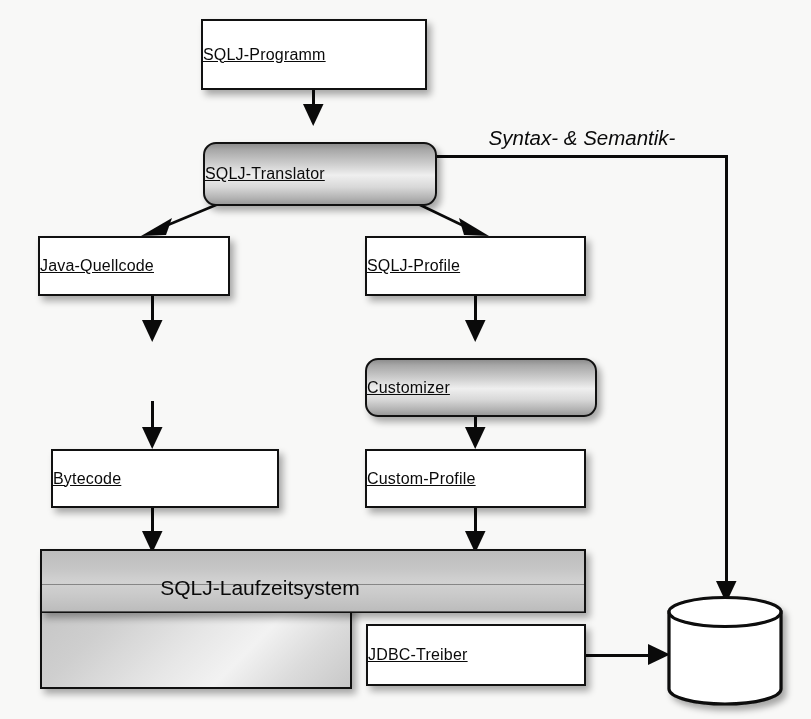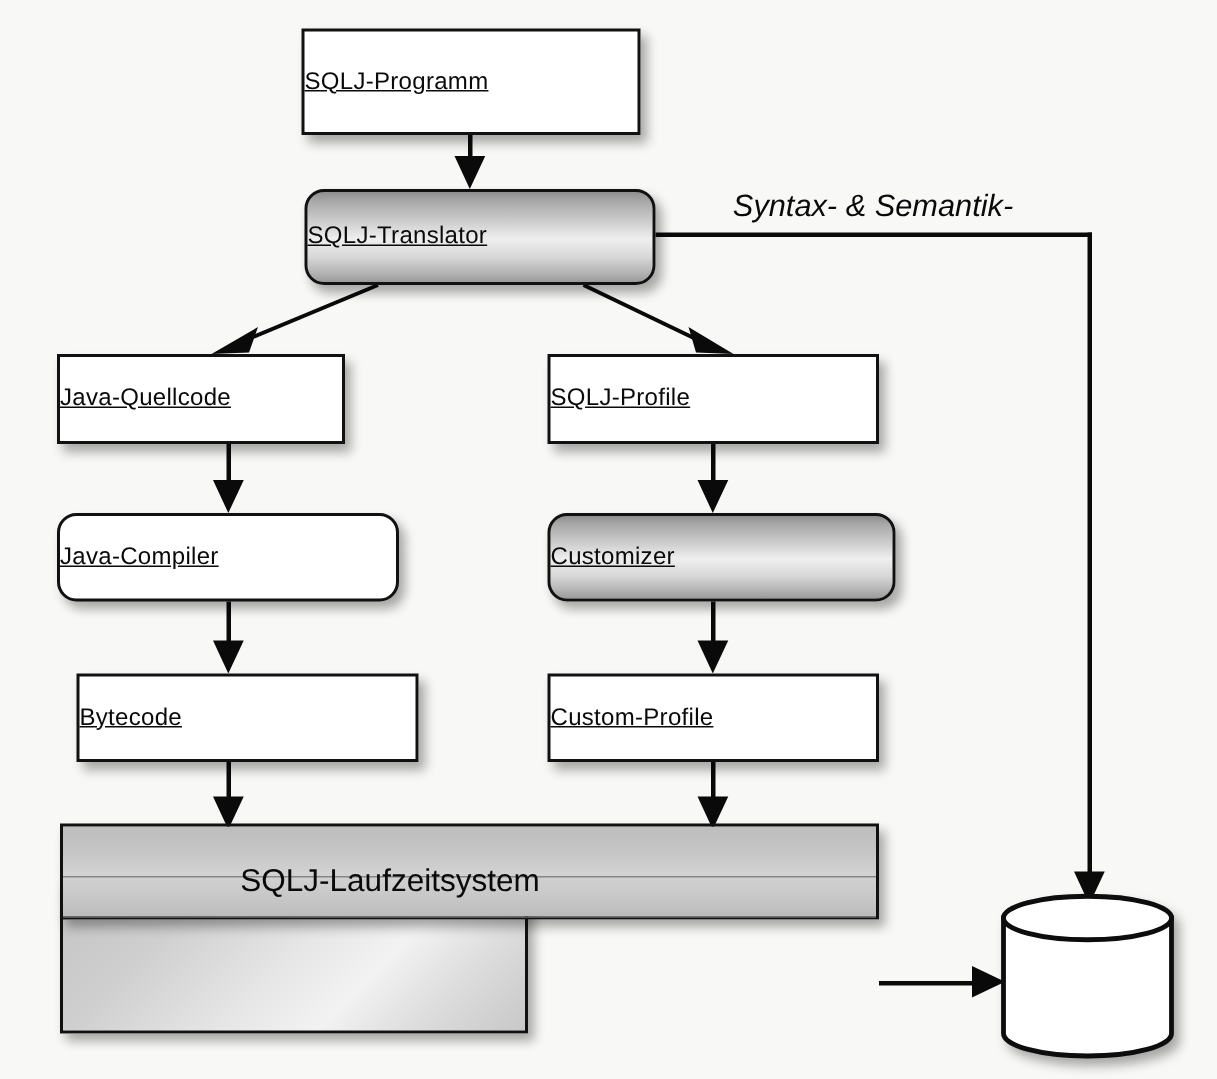--- a/index.html
+++ b/index.html
@@ -41,20 +41,21 @@
   
   .node.process {
     background: linear-gradient(to bottom,
         #8e8e8e 0%,
         #a8a8a8 10%,
         #cfcfcf 34%,
         #efefef 52%,
         #d8d8d8 72%,
         #b3b3b3 90%,
         #9a9a9a 100%);
+    margin-top: 16px;
   }
   .node.process.white {
     background: #ffffff;
   }
 
   
   #runtime-group { position: absolute; z-index: 4; }
   .runtime-part {
     position: absolute;
     box-sizing: border-box;
@@ -182,23 +183,20 @@
   </div>
 
   <div class="node data" style="left:38px; top:236px; width:192px; height:60px;">
     <span>Java-Quellcode</span>
   </div>
 
   <div class="node data" style="left:365px; top:236px; width:221px; height:60px;">
     <span>SQLJ-Profile</span>
   </div>
 
-  <div class="node process white rounded" style="left:38px; top:342px; width:228px; height:59px;">
-    <span>Java-Compiler</span>
-  </div>
 
   <div class="node process rounded" style="left:365px; top:342px; width:232px; height:59px;">
     <span>Customizer</span>
   </div>
 
   <div class="node data" style="left:51px; top:449px; width:228px; height:59px;">
     <span>Bytecode</span>
   </div>
 
   <div class="node data" style="left:365px; top:449px; width:221px; height:59px;">
@@ -206,20 +204,23 @@
   </div>
 
   <div id="runtime-group">
     <div class="runtime-part" id="runtime-bottom" style="left:40px; top:585px; width:312px; height:104px;"></div>
     <div class="runtime-part" id="runtime-top" style="left:40px; top:549px; width:546px; height:64px;"></div>
     <div class="runtime-rule" style="left:42px; top:584px; width:542px;"></div>
     <div class="runtime-rule" style="left:42px; top:611px; width:542px;"></div>
     <div id="runtime-label" style="left:40px; top:576px; width:440px;">SQLJ-Laufzeitsystem</div>
   </div>
 
+  <div class="node data" style="left:366px; top:624px; width:220px; height:62px;">
+    <span>JDBC-Treiber</span>
+  </div>
 
   <svg id="database" width="150" height="130" viewBox="0 0 150 130" style="left:655px; top:593px;">
     <defs>
       <filter id="dbshadow" x="-40%" y="-40%" width="200%" height="200%">
         <feDropShadow dx="4" dy="5" stdDeviation="3.4" flood-color="#000000" flood-opacity="0.33"></feDropShadow>
       </filter>
     </defs>
     <g filter="url(#dbshadow)">
       <path d="M14,19 L14,96 A56,15 0 0 0 126,96 L126,19 Z" fill="#ffffff" stroke="#0a0a0a" stroke-width="3.2"></path>
       <ellipse cx="70" cy="19" rx="56" ry="14.5" fill="#ffffff" stroke="#0a0a0a" stroke-width="3.2"></ellipse>

